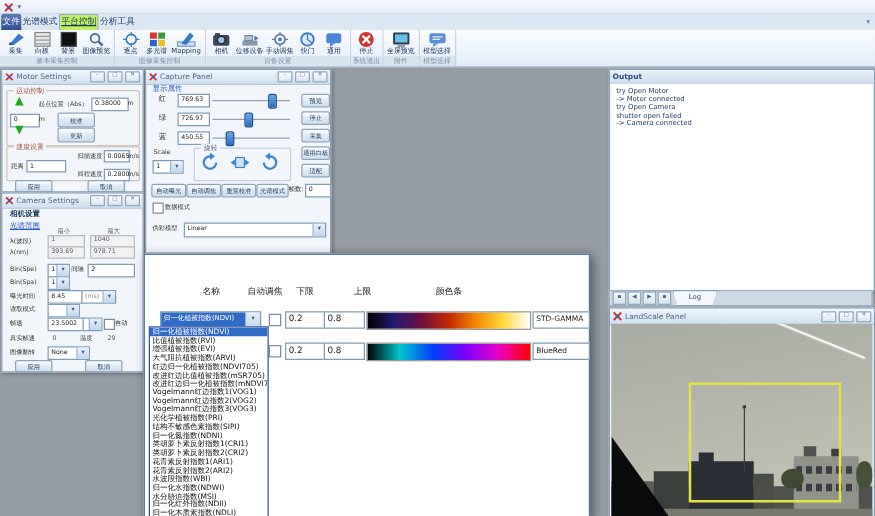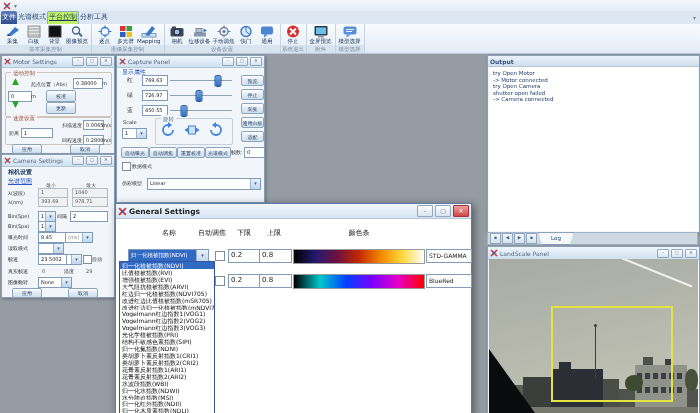--- a/index.html
+++ b/index.html
@@ -461,34 +461,24 @@
     <span class="lbl abs" style="left:15px;top:107px">数据模式</span>
 
     <span class="lbl abs" style="left:5px;top:124px">伪彩模型</span>
     <div class="dd abs" style="left:30px;top:122px;width:112px;height:10px">
       <span class="ddv" style="line-height:9px">Linear</span>
       <span class="dda" style="line-height:9px">▾</span>
     </div>
   </div>
 
   <div class="win" id="gendlg" style="left:115px;top:203px;width:355px;height:210px">
-    <div class="win-t">
-      <svg width="9" height="9" viewBox="0 0 8 8">
-        <path d="M1 1 L7 7 M7 1 L1 7" stroke="#d23434" stroke-width="1.6"></path>
-          <circle cx="4" cy="4" r="1.3" fill="#2f62c4"></circle>
-        </svg>
-      <span class="wt">General Settings</span>
-      <span class="wbtn">–</span>
-      <span class="wbtn">▢</span>
-      <span class="wbtn red">✕</span>
-    </div>
     <span class="gshead" style="left:33px;top:24px;width:40px">名称</span>
     <span class="gshead" style="left:78px;top:24px;width:36px">自动调焦</span>
     <span class="gshead" style="left:114px;top:24px;width:28px">下限</span>
-    <span class="gshead" style="left:144px;top:24px;width:28px">上限</span>
+    <span class="gshead" style="left:160px;top:24px;width:28px">上限</span>
     <span class="gshead" style="left:223px;top:24px;width:40px">颜色条</span>
 
     <div class="abs" style="left:12px;top:45px;width:79px;height:12px;border:1px solid #7f9db9;background:#fff;display:flex">
       <span style="flex:1;background:#316ac5;color:#fff;font-size:5.5px;line-height:10px;padding-left:2px;overflow:hidden;white-space:nowrap">归一化植被指数(NDVI)</span>
       <span class="dda" style="width:11px;line-height:10px">▾</span>
     </div>
     <div class="cbx abs" style="left:99px;top:47px;width:8px;height:8px"></div>
     <div class="tb abs" style="left:112px;top:45px;width:29px;height:12px;font-size:7px;line-height:11px">0.2</div>
     <div class="tb abs" style="left:143px;top:45px;width:29px;height:12px;font-size:7px;line-height:11px">0.8</div>
     <div class="cbar" style="left: 177px; top: 45px; width: 130px; background: linear-gradient(to right, rgb(0, 0, 0), rgb(36, 26, 112), rgb(110, 16, 64), rgb(196, 40, 0), rgb(242, 136, 0), rgb(255, 216, 60), rgb(255, 255, 255));"></div>

